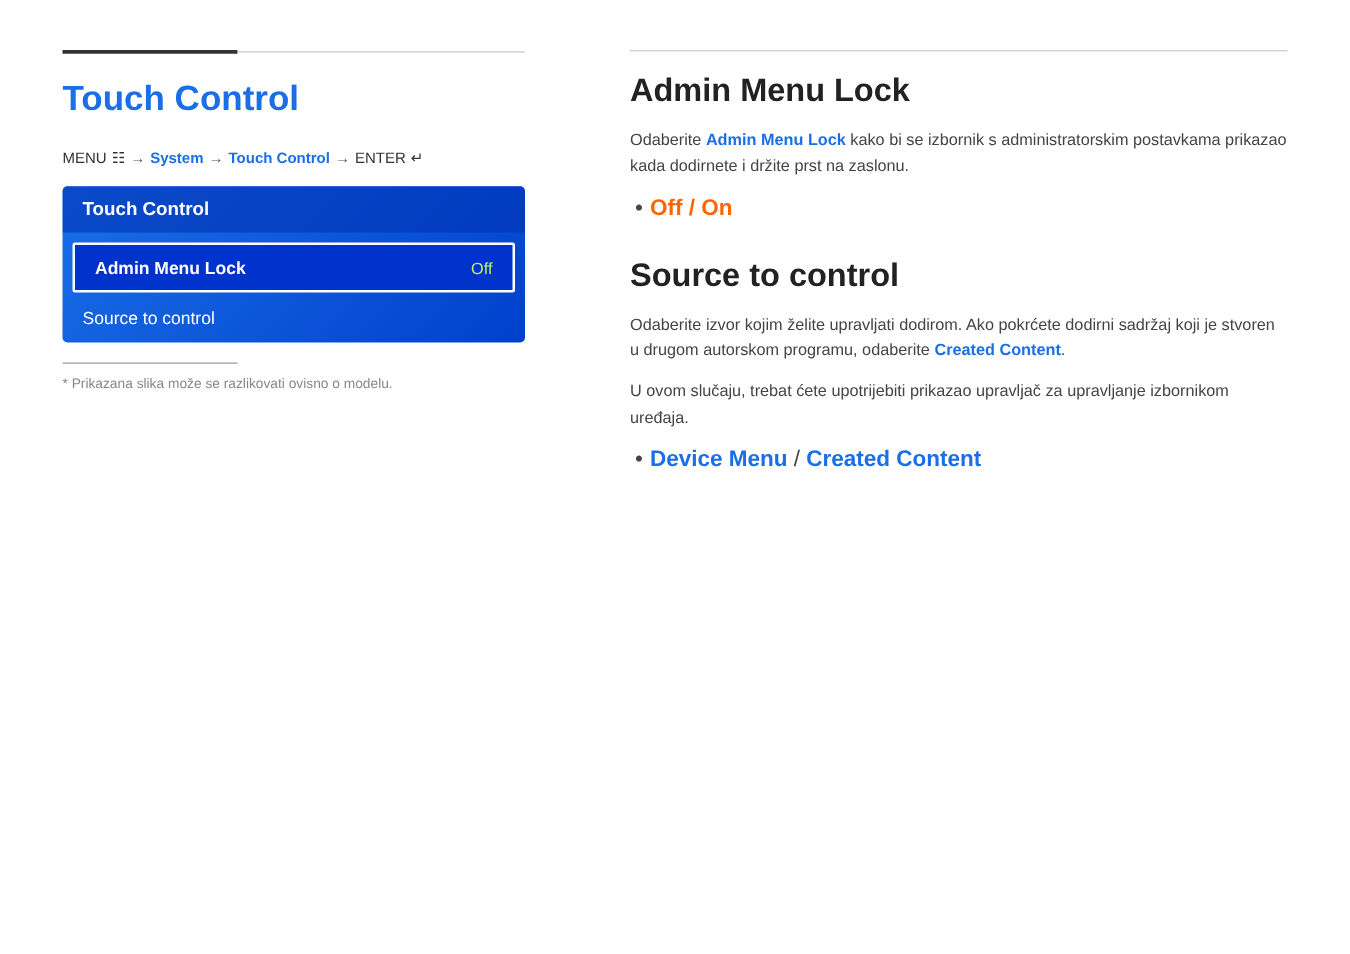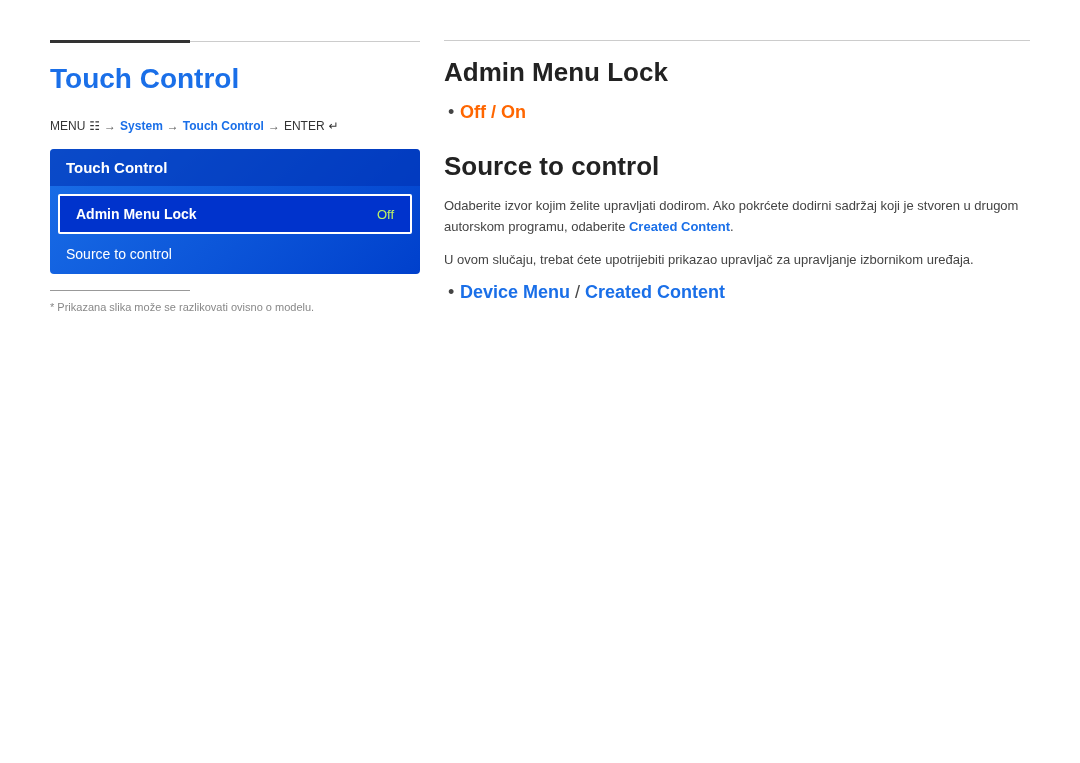--- a/index.html
+++ b/index.html
@@ -15,21 +15,21 @@
       font-size: 14px;
       width: 1080px;
       min-height: 763px;
     }
 
     .page-container {
       display: flex;
       width: 100%;
       min-height: 763px;
       padding: 40px 50px 40px 50px;
-      gap: 24px;
+      gap: 84px;
     }
 
     .left-panel {
       width: 370px;
       flex-shrink: 0;
     }
 
     .right-panel {
       flex: 1;
     }
@@ -262,20 +262,23 @@
     <div class="note-text">* Prikazana slika može se razlikovati ovisno o modelu.</div>
   </div>
 
   <div class="right-panel">
 
     <div class="right-top-rule"></div>
 
 
     <div class="section">
       <div class="section-title">Admin Menu Lock</div>
+      <div class="section-text">
+        Odaberite <span class="highlight">Admin Menu Lock</span> kako bi se izbornik s administratorskim postavkama prikazao kada dodirnete i držite prst na zaslonu.
+      </div>
       <ul class="bullet-list">
         <li>
           <span class="option-highlight">Off / On</span>
         </li>
       </ul>
     </div>
 
     <div class="section">
       <div class="section-title">Source to control</div>
       <div class="section-text">

